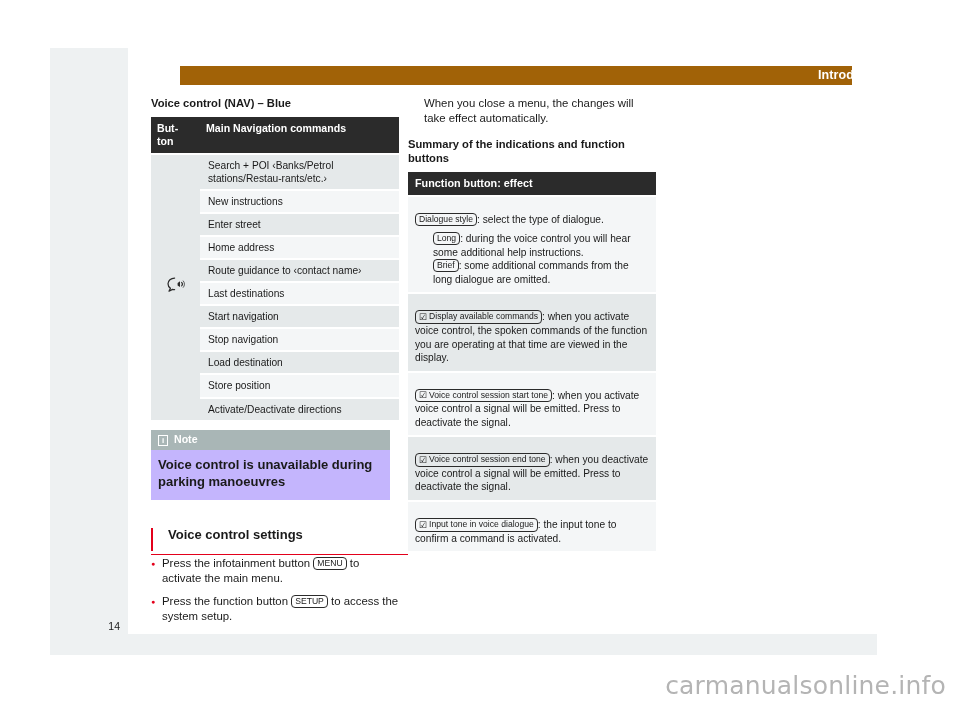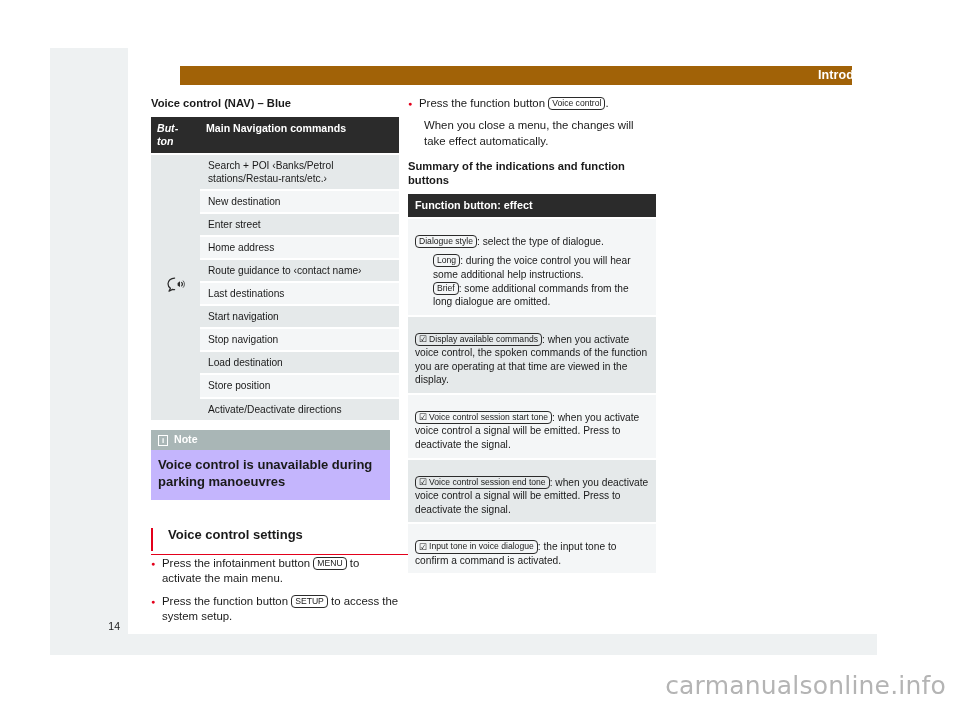--- a/index.html
+++ b/index.html
@@ -135,21 +135,21 @@
   table.cmd th {
     background: #2b2b2b;
     color: #ffffff;
     font-size: 10.6px;
     font-weight: bold;
     text-align: left;
     padding: 5px 6px 6px 6px;
     vertical-align: top;
     line-height: 1.18;
   }
-  th.c-btn { width: 37px; font-style: italic; }
+  th.c-btn { width: 37px; }
   table.cmd td.icon-cell {
     width: 37px;
     background: #e5e9ea;
     text-align: center;
     vertical-align: middle;
     border-top: 2px solid #ffffff;
   }
   table.cmd td.cmd-cell {
     font-size: 10.2px;
     line-height: 1.28;
@@ -285,21 +285,21 @@
           <tr>
             <td class="icon-cell" rowspan="11"><span class="voice-icon"><svg width="22" height="20" viewBox="0 0 22 20">
                   <path d="M9.6 3.0 C5.9 3.0 3.0 5.6 3.0 8.8 C3.0 10.6 3.9 12.2 5.4 13.3 L4.0 16.2 L7.5 14.4 C8.2 14.55 8.9 14.62 9.6 14.62" fill="none" stroke="#2b2b2b" stroke-width="1.25" stroke-linecap="round" stroke-linejoin="round"></path>
                   <path d="M15.0 6.3 L15.0 12.0 L12.6 10.4 L12.6 7.9 Z" fill="#2b2b2b"></path>
                   <path d="M16.6 7.4 C17.5 8.3 17.5 10.0 16.6 10.9" fill="none" stroke="#2b2b2b" stroke-width="1.1" stroke-linecap="round"></path>
                   <path d="M18.3 5.9 C19.9 7.5 19.9 10.8 18.3 12.4" fill="none" stroke="#2b2b2b" stroke-width="1.0" stroke-linecap="round" opacity="0.75"></path>
                 </svg></span></td>
             <td class="cmd-cell odd">Search + POI ‹Banks/Petrol stations/Restau-rants/etc.›</td>
           </tr>
           <tr>
-            <td class="cmd-cell even">New destination</td>
+            <td class="cmd-cell even">New instructions</td>
           </tr>
           <tr>
             <td class="cmd-cell odd">Enter street</td>
           </tr>
           <tr>
             <td class="cmd-cell even">Home address</td>
           </tr>
           <tr>
             <td class="cmd-cell odd">Route guidance to ‹contact name›</td>
           </tr>
@@ -335,21 +335,20 @@
       <h2>Voice control settings</h2>
     </div>
     <div class="after-hd" id="settings-bullets">
         <p class="bullet">Press the infotainment button <span class="key">MENU</span> to activate the main menu.</p>
         <p class="bullet">Press the function button <span class="key">SETUP</span> to access the system setup.</p>
       </div>
   </div>
 
   <div class="col" id="col-right">
 
-    <p class="bullet" id="right-bullet">Press the function button <span class="key">Voice control</span>.</p>
 
     <p class="body">When you close a menu, the changes will take effect automatically.</p>
 
     <div class="sec-title">Summary of the indications and function buttons</div>
 
     <table class="fx">
       <thead>
         <tr>
           <th>Function button: effect</th>
         </tr>

